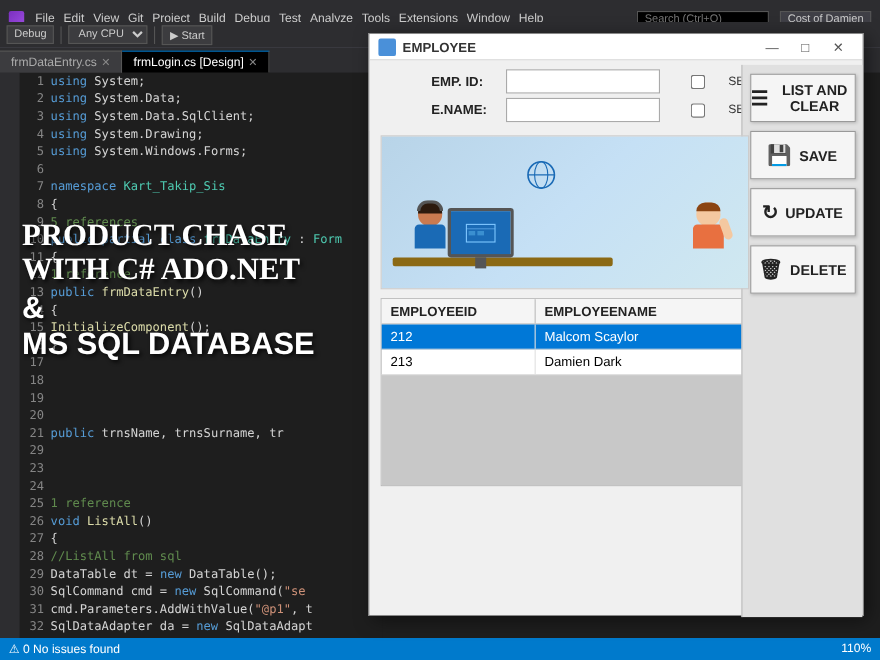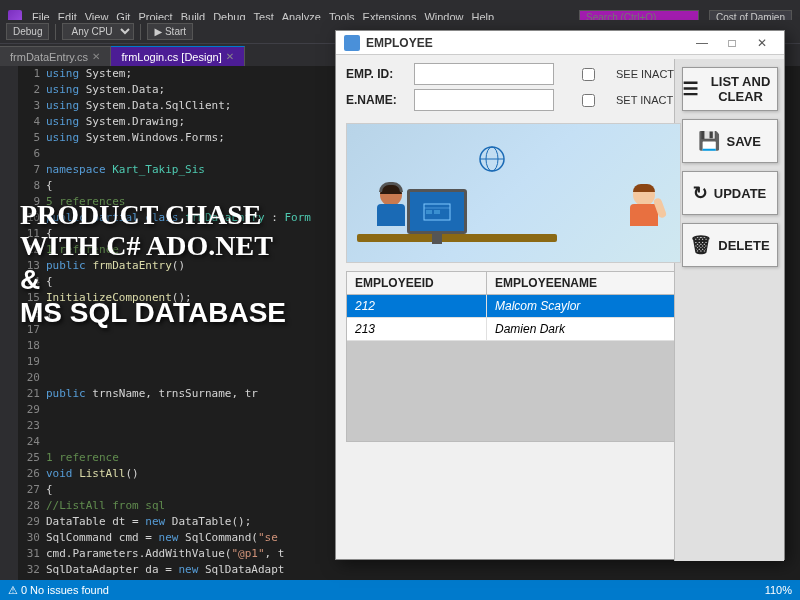--- a/index.html
+++ b/index.html
@@ -44,21 +44,21 @@
     .menu-bar-items {
       display: flex;
       gap: 8px;
     }
     .menu-item {
       font-size: 11px;
       color: #ccc;
     }
     .search-box {
       margin-left: auto;
-      background: #a21caf;
+      background: #000000;
       border: 1px solid #555;
       color: #ccc;
       font-size: 10px;
       padding: 1px 6px;
       width: 120px;
     }
     .cost-living-badge {
       background: #3f3f46;
       color: #ccc;
       font-size: 10px;
@@ -120,21 +120,21 @@
       background: #3c3c3f;
       border-top: 1px solid #555;
       border-right: 1px solid #555;
       height: 20px;
       display: flex;
       align-items: center;
       gap: 4px;
       cursor: pointer;
     }
     .tab.active {
-      background: #4c1d95;
+      background: #000000;
       color: #fff;
       border-top: 1px solid #007acc;
     }
     .tab-close {
       font-size: 10px;
       color: #888;
     }
 
     
     .sidebar-left {
@@ -311,20 +311,21 @@
       display: flex;
       align-items: center;
       gap: 8px;
     }
     .form-label {
       font-size: 12px;
       font-weight: bold;
       color: #222;
       width: 60px;
       flex-shrink: 0;
+      margin-left: 46px;
     }
     .form-input {
       width: 140px;
       height: 22px;
       border: 1px solid #aaa;
       background: #fff;
       padding: 0 4px;
       font-size: 12px;
     }
     .checkbox-group {
@@ -466,21 +467,20 @@
       border-bottom: 1px solid #e0e0e0;
       cursor: pointer;
     }
     .grid-row.selected {
       background: #0078d7;
       color: #fff;
     }
     .grid-cell {
       padding: 4px 8px;
       border-right: 1px solid #e0e0e0;
-      font-style: italic;
     }
     .grid-cell:last-child { border-right: none; }
     .grid-empty {
       height: 100px;
       background: #c8c8c8;
     }
   </style>
 </head>
 <body>
 

